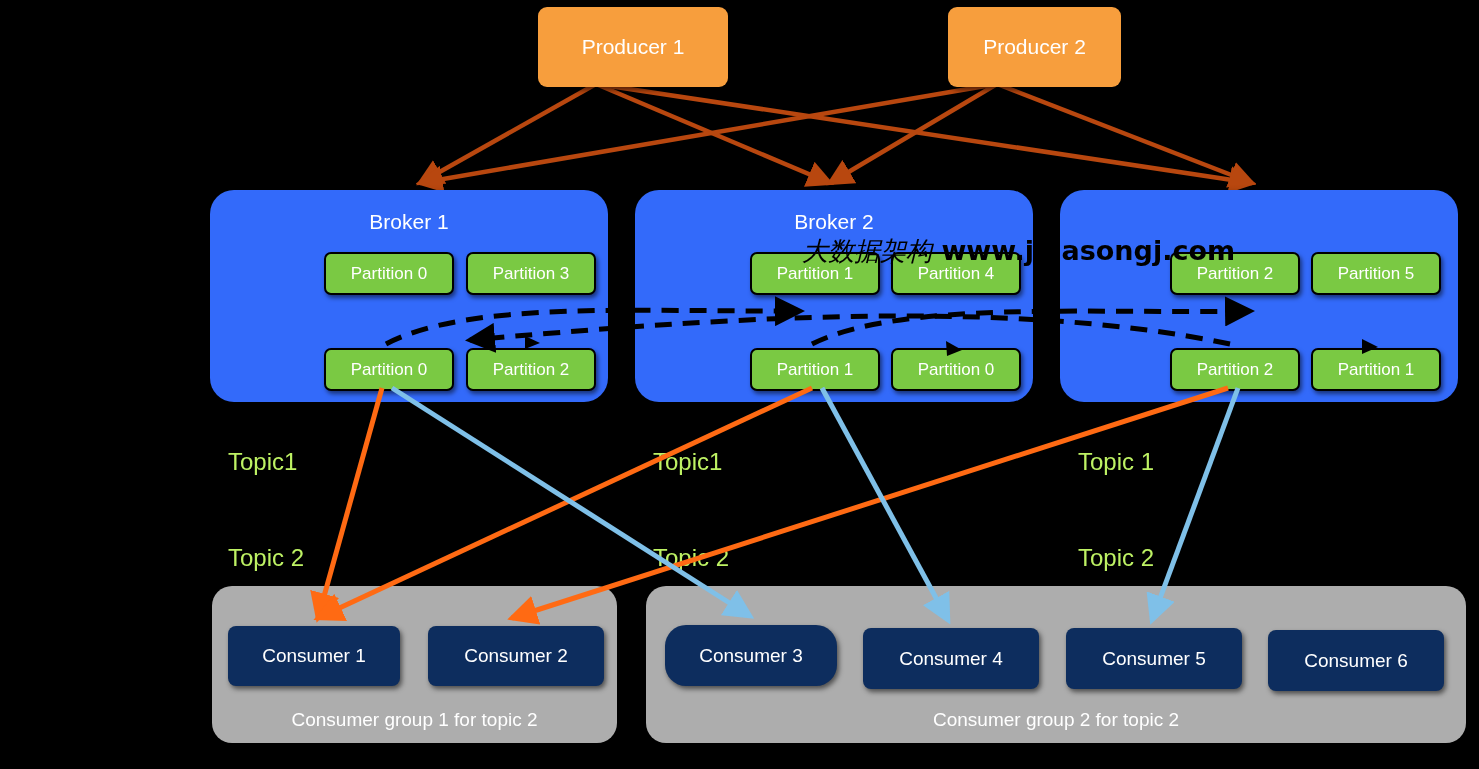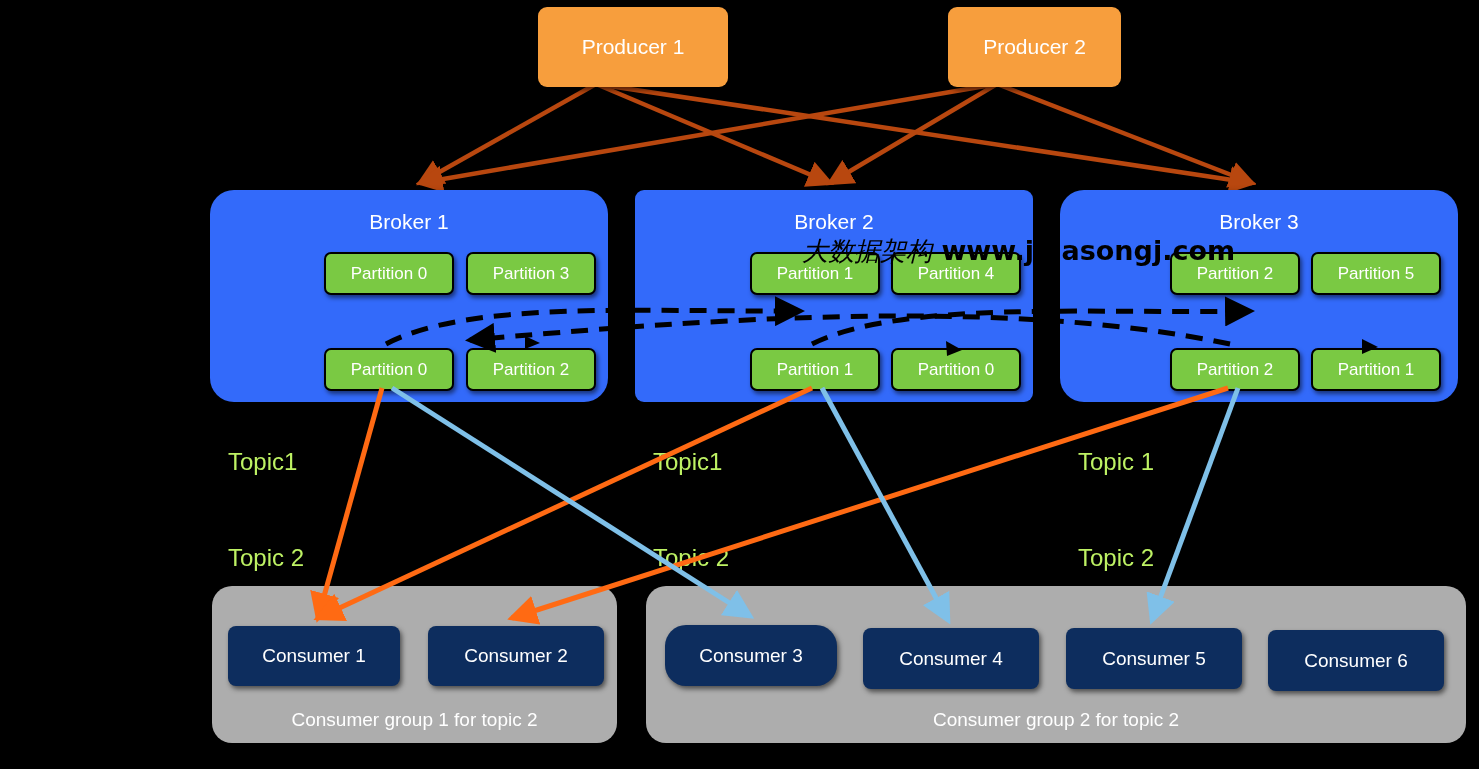--- a/index.html
+++ b/index.html
@@ -174,40 +174,39 @@
   <div class="partition" style="left:466px; top:252px; width:126px; height:39px; z-index:4;">
     <span>Partition 3</span>
   </div>
   <div class="partition" style="left:324px; top:348px; width:126px; height:39px; z-index:4;">
     <span>Partition 0</span>
   </div>
   <div class="partition" style="left:466px; top:348px; width:126px; height:39px; z-index:4;">
     <span>Partition 2</span>
   </div>
 
-  <div class="broker" style="left:635px; top:190px; width:398px; height:212px;border-radius:9px;">
+  <div class="broker" style="left:635px; top:190px; width:398px; height:212px;">
     <div class="broker-title">Broker 2</div>
     <div class="topic-label" style="left:18px; top:258px;">Topic1</div>
     <div class="topic-label" style="left:18px; top:354px;">Topic 2</div>
   </div>
   <div class="partition" style="left:750px; top:252px; width:126px; height:39px; z-index:4;">
     <span>Partition 1</span>
   </div>
   <div class="partition" style="left:891px; top:252px; width:126px; height:39px; z-index:4;">
     <span>Partition 4</span>
   </div>
   <div class="partition" style="left:750px; top:348px; width:126px; height:39px; z-index:4;">
     <span>Partition 1</span>
   </div>
   <div class="partition" style="left:891px; top:348px; width:126px; height:39px; z-index:4;">
     <span>Partition 0</span>
   </div>
 
   <div class="broker" style="left:1060px; top:190px; width:398px; height:212px;">
-    <div class="broker-title">Broker 3</div>
     <div class="topic-label" style="left:18px; top:258px;">Topic 1</div>
     <div class="topic-label" style="left:18px; top:354px;">Topic 2</div>
   </div>
   <div class="partition" style="left:1170px; top:252px; width:126px; height:39px; z-index:4;">
     <span>Partition 2</span>
   </div>
   <div class="partition" style="left:1311px; top:252px; width:126px; height:39px; z-index:4;">
     <span>Partition 5</span>
   </div>
   <div class="partition" style="left:1170px; top:348px; width:126px; height:39px; z-index:4;">

